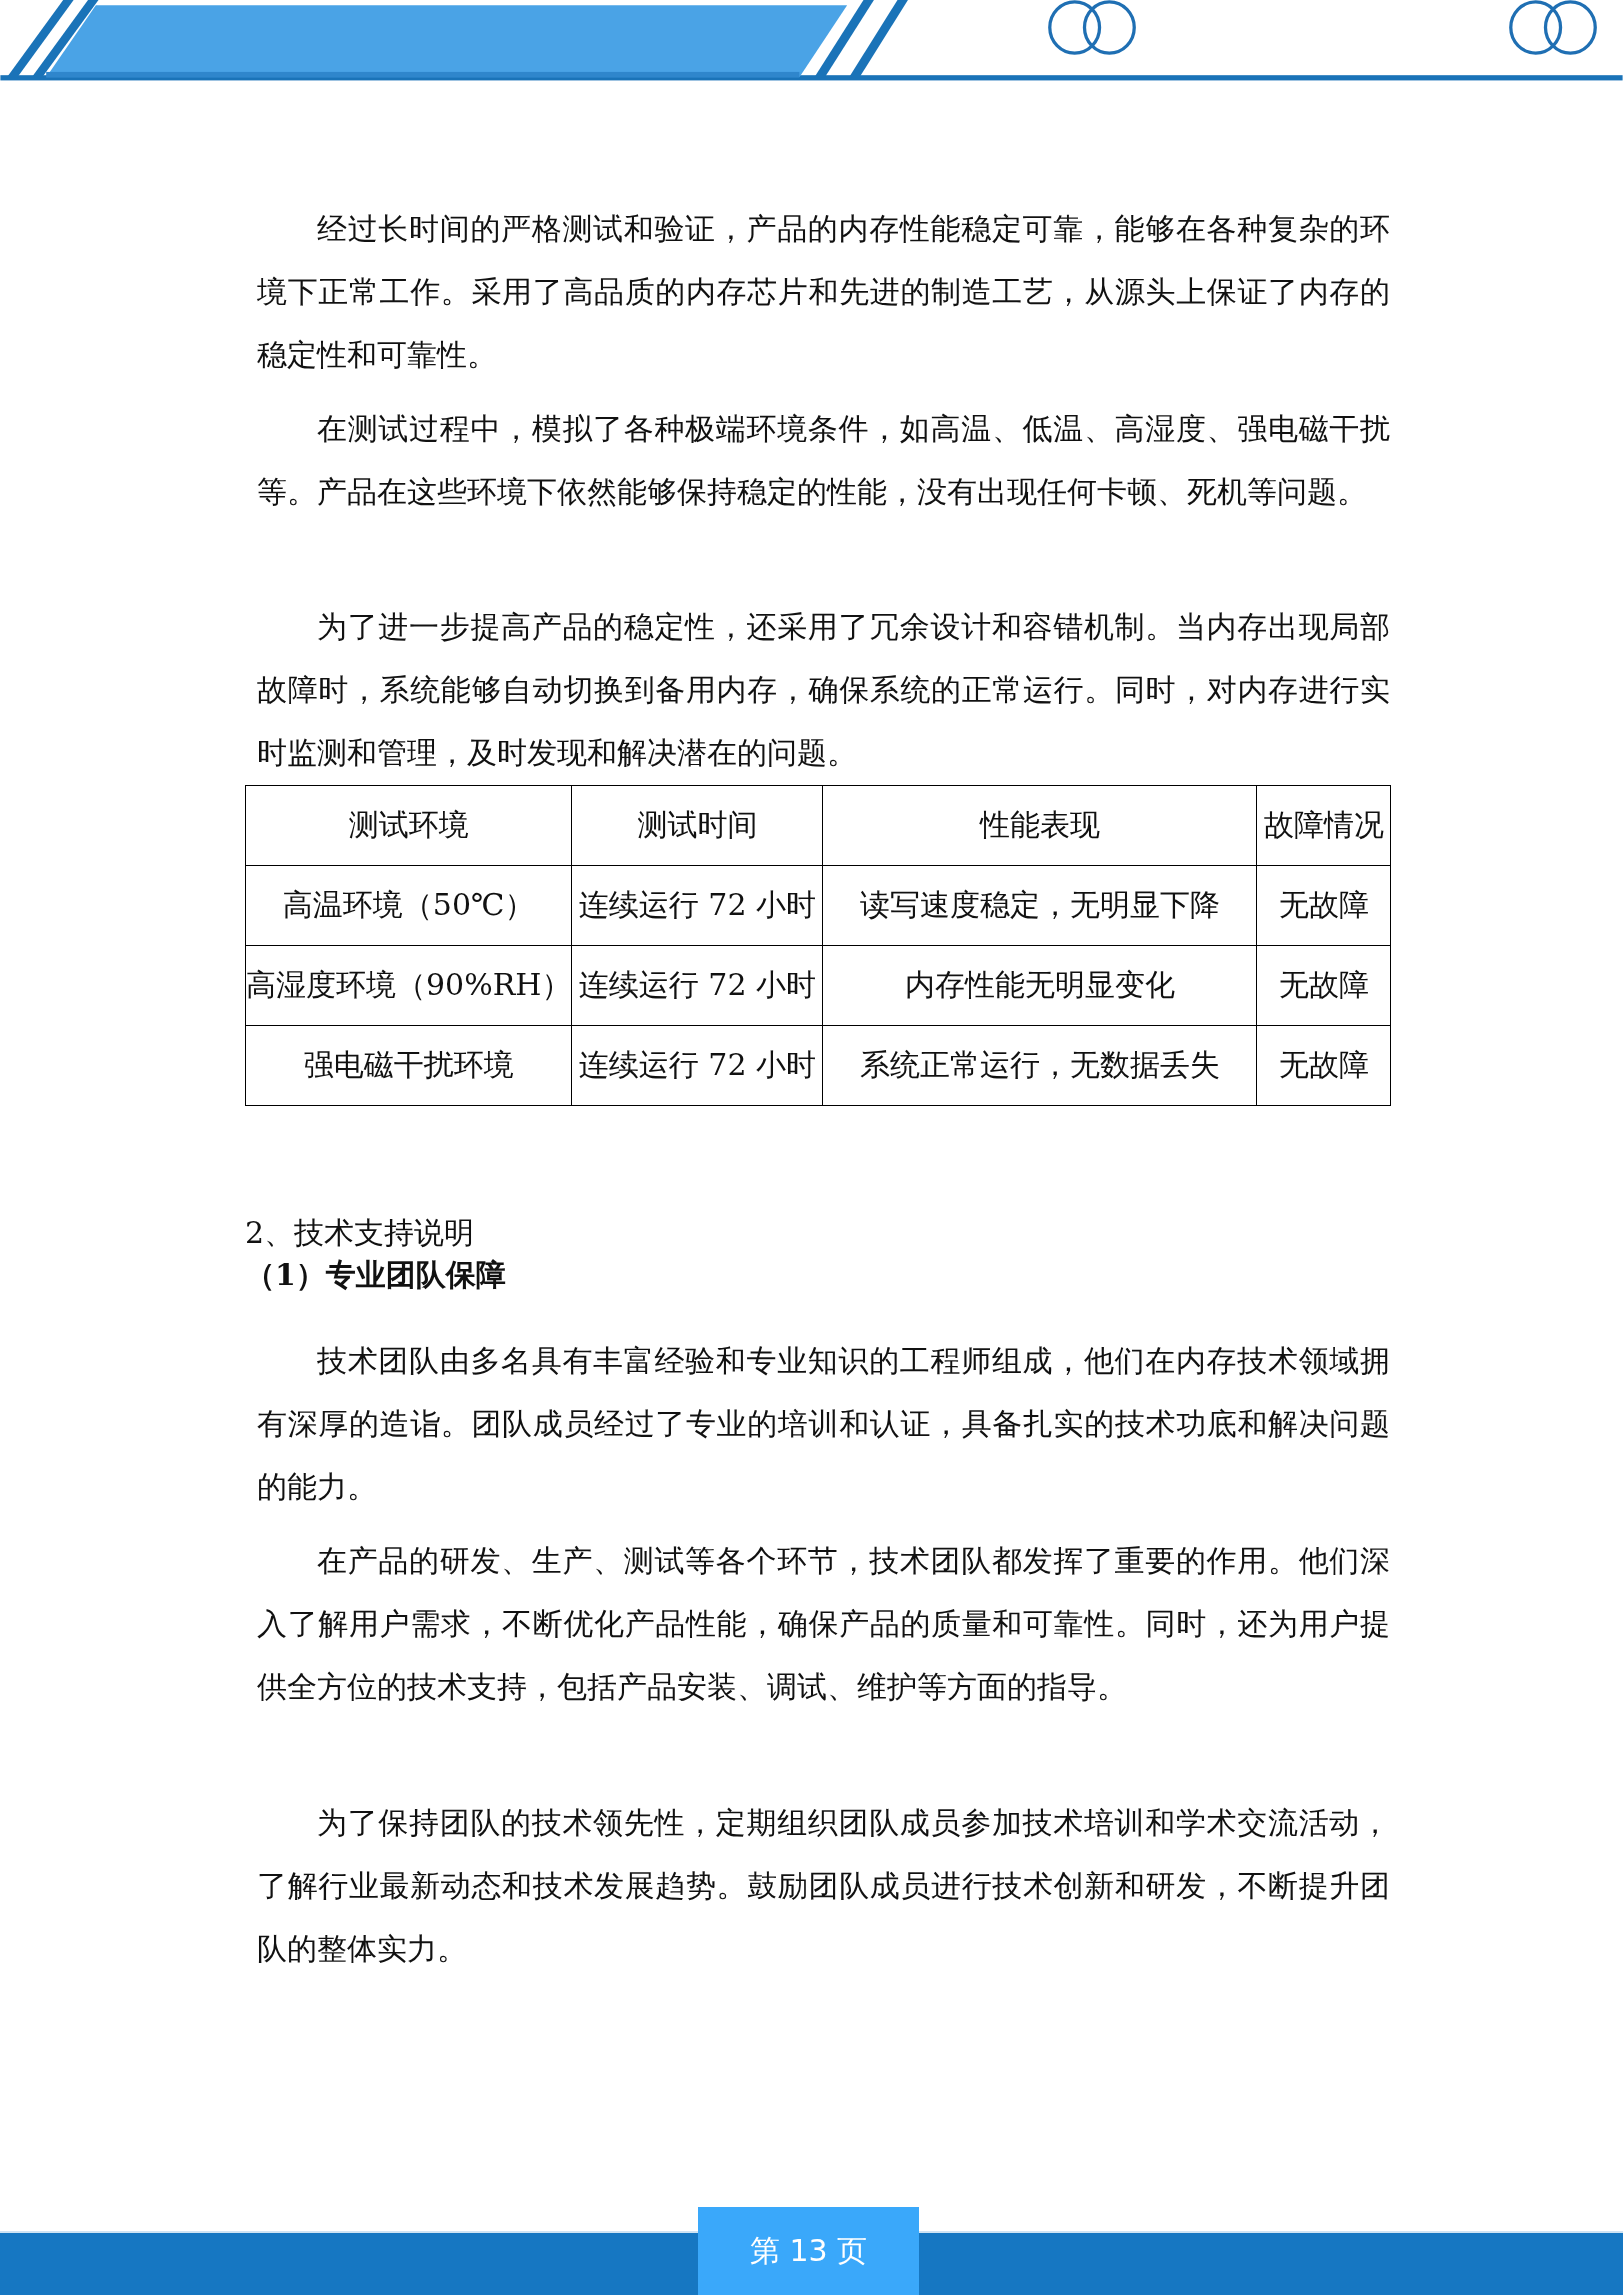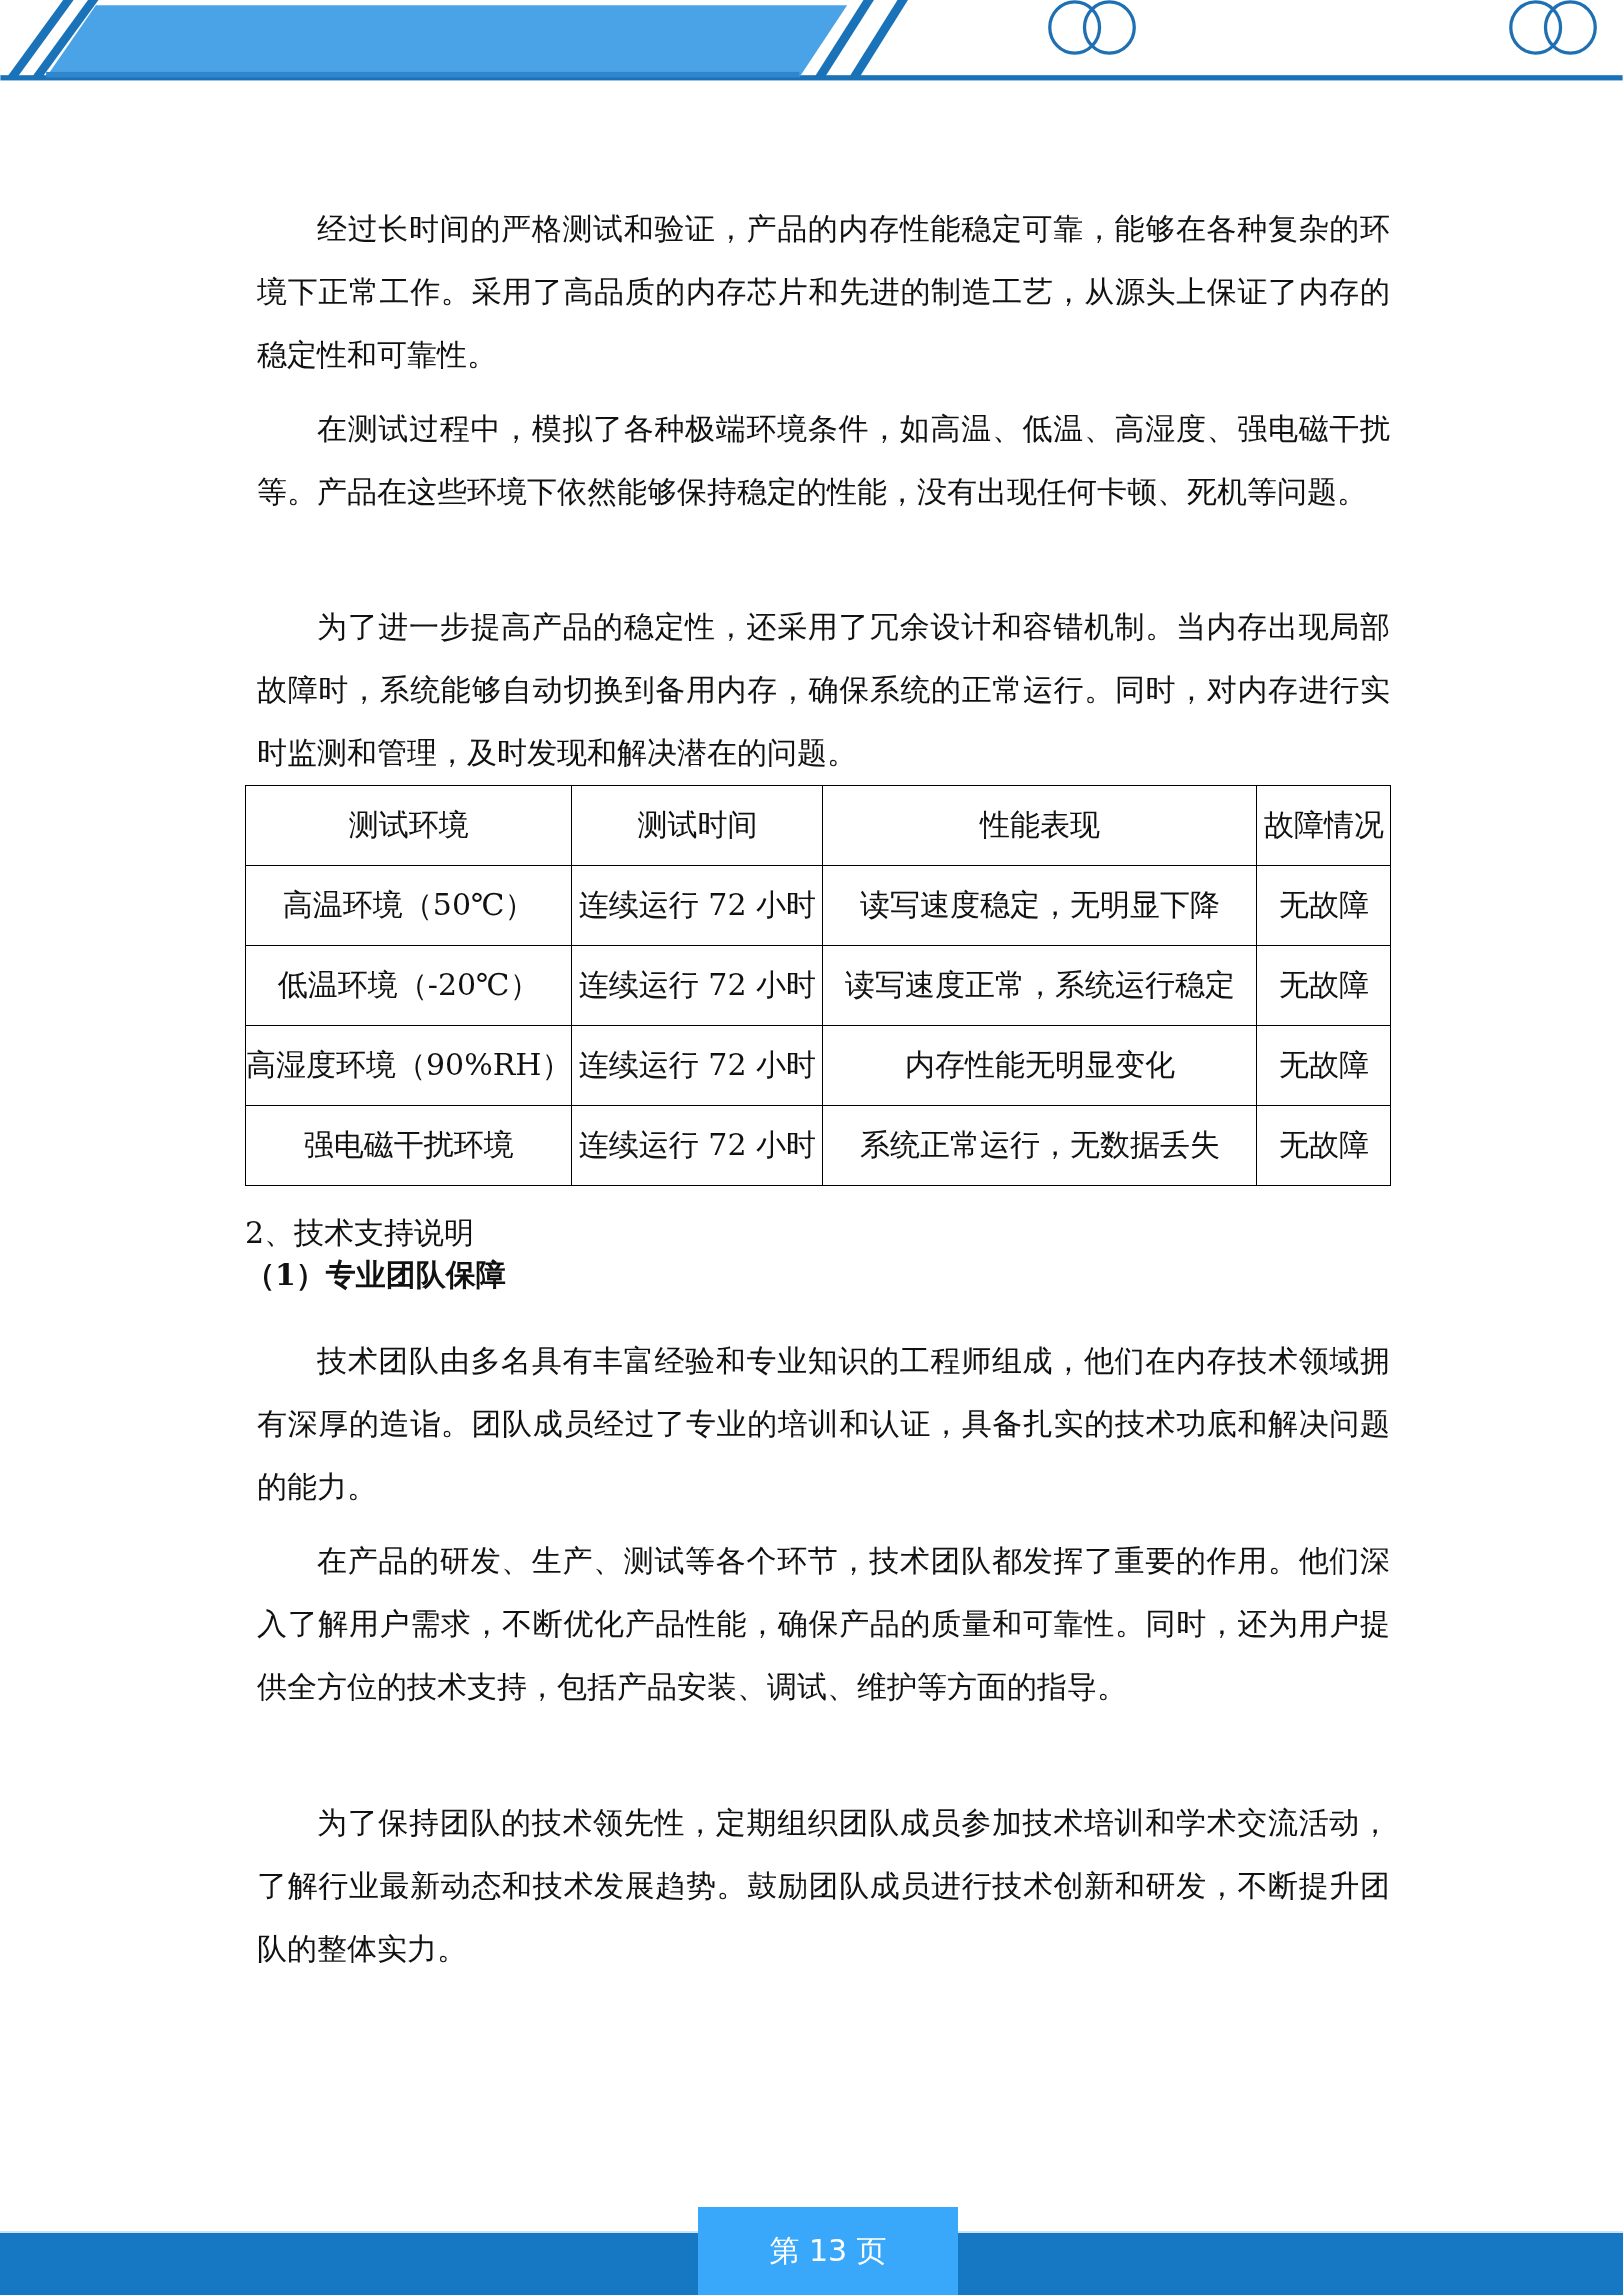--- a/index.html
+++ b/index.html
@@ -36,21 +36,21 @@
   .table td, .table th {
     border:1.3px solid #000; text-align:center; vertical-align:middle;
     height:79px; padding:0; font-weight:normal; white-space:nowrap;
   }
   
   .footer-bar {
     position:absolute; left:0; top:2231px; width:1623px; height:65px;
     background:#1677c2; border-top:2.6px solid #cfe3f3;
   }
   .footer-tab {
-    position:absolute; left:698px; top:2207px; width:260px; height:88px;
+    position:absolute; left:698px; top:2207px; width:221px; height:88px;
     background:#3aa8fa; display:flex; align-items:center; justify-content:center;
     color:#fff; font-size:30px; font-family:"DejaVu Sans","Liberation Sans",sans-serif;
   }
 </style>
 </head>
 <body>
 
 <div class="header">
   <svg width="1623" height="85" viewBox="0 0 2481 130">
 
@@ -87,26 +87,20 @@
     <th style="width:433px">性能表现</th>
     <th style="width:133px">故障情况</th>
   </tr>
   <tr>
     <td>高温环境（50℃）</td>
     <td>连续运行 72 小时</td>
     <td>读写速度稳定，无明显下降</td>
     <td>无故障</td>
   </tr>
   <tr>
-    <td>低温环境（-20℃）</td>
-    <td>连续运行 72 小时</td>
-    <td>读写速度正常，系统运行稳定</td>
-    <td>无故障</td>
-  </tr>
-  <tr>
     <td>高湿度环境（90%RH）</td>
     <td>连续运行 72 小时</td>
     <td>内存性能无明显变化</td>
     <td>无故障</td>
   </tr>
   <tr>
     <td>强电磁干扰环境</td>
     <td>连续运行 72 小时</td>
     <td>系统正常运行，无数据丢失</td>
     <td>无故障</td>

